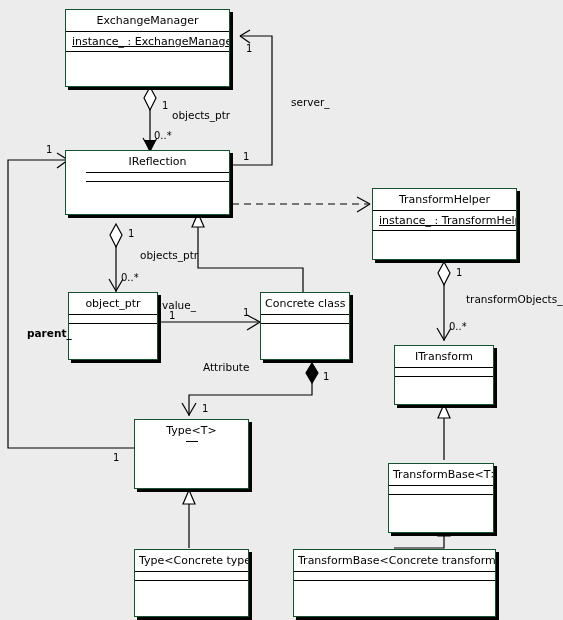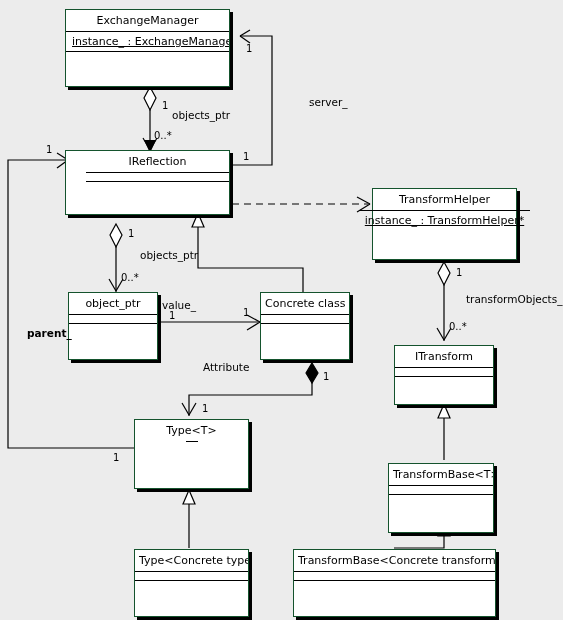--- a/index.html
+++ b/index.html
@@ -161,21 +161,21 @@
     <div class="uml-attrs static-attr"><span>instance_  : ExchangeManager*</span></div>
     <div class="uml-ops"></div>
   </div>
 
   <div class="uml-class" style="left:65px; top:150px; width:165px; height:65px;padding-left:20px;">
     <div class="uml-name">IReflection</div>
     <div class="uml-attrs"><span></span></div>
     <div class="uml-ops"></div>
   </div>
 
-  <div class="uml-class" style="left:372px; top:188px; width:145px; height:72px;align-items:center;">
+  <div class="uml-class" style="left:372px; top:188px; width:145px; height:72px;">
     <div class="uml-name">TransformHelper</div>
     <div class="uml-attrs static-attr"><span>instance_  : TransformHelper*</span></div>
     <div class="uml-ops"></div>
   </div>
 
   <div class="uml-class" style="left:68px; top:292px; width:90px; height:68px;">
     <div class="uml-name">object_ptr</div>
     <div class="uml-attrs"><span></span></div>
     <div class="uml-ops"></div>
   </div>
@@ -210,21 +210,21 @@
     <div class="uml-ops"></div>
   </div>
 
   <div class="uml-class" style="left:293px; top:549px; width:203px; height:68px;">
     <div class="uml-name">TransformBase&lt;Concrete transform type&gt;</div>
     <div class="uml-attrs"><span></span></div>
     <div class="uml-ops"></div>
   </div>
 
   <div class="edge-label" style="left:172px; top:110px;">objects_ptr</div>
-  <div class="edge-label" style="left:309px; top:97px;">server_</div>
+  <div class="edge-label" style="left:291px; top:97px;">server_</div>
   <div class="edge-label" style="left:140px; top:250px;">objects_ptr</div>
   <div class="edge-label" style="left:162px; top:300px;">value_</div>
   <div class="edge-label" style="left:27px; top:328px;font-weight:bold;">parent_</div>
   <div class="edge-label" style="left:203px; top:362px;">Attribute</div>
   <div class="edge-label" style="left:466px; top:294px;">transformObjects_</div>
 
   <div class="mult-label" style="left:162px; top:101px;">1</div>
   <div class="mult-label" style="left:154px; top:131px;">0..*</div>
   <div class="mult-label" style="left:243px; top:152px;">1</div>
   <div class="mult-label" style="left:246px; top:44px;">1</div>

